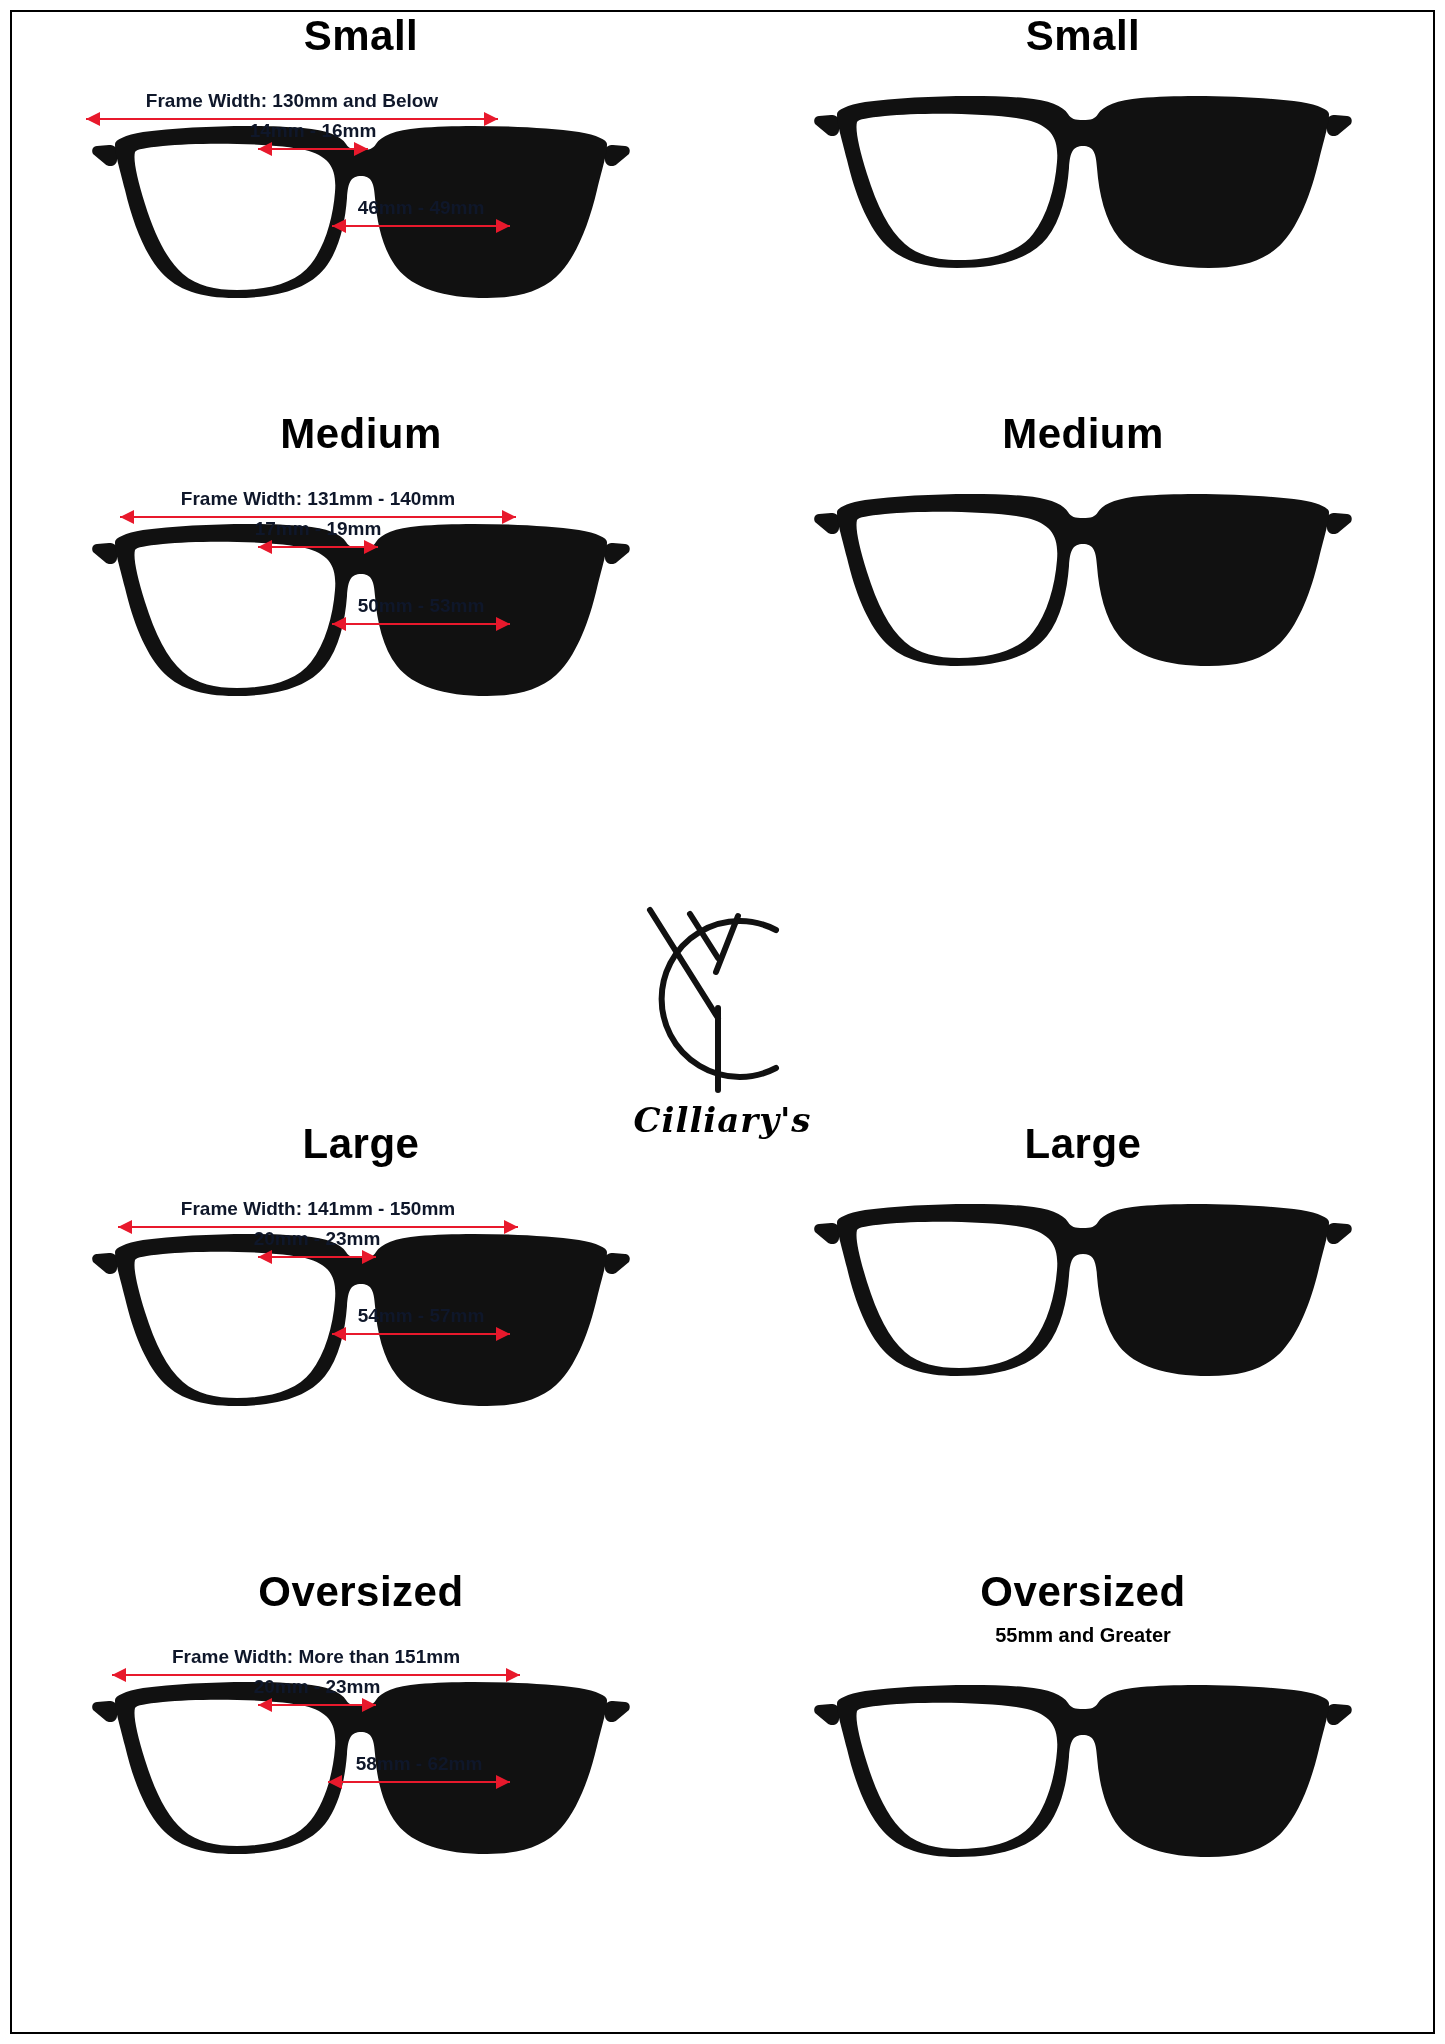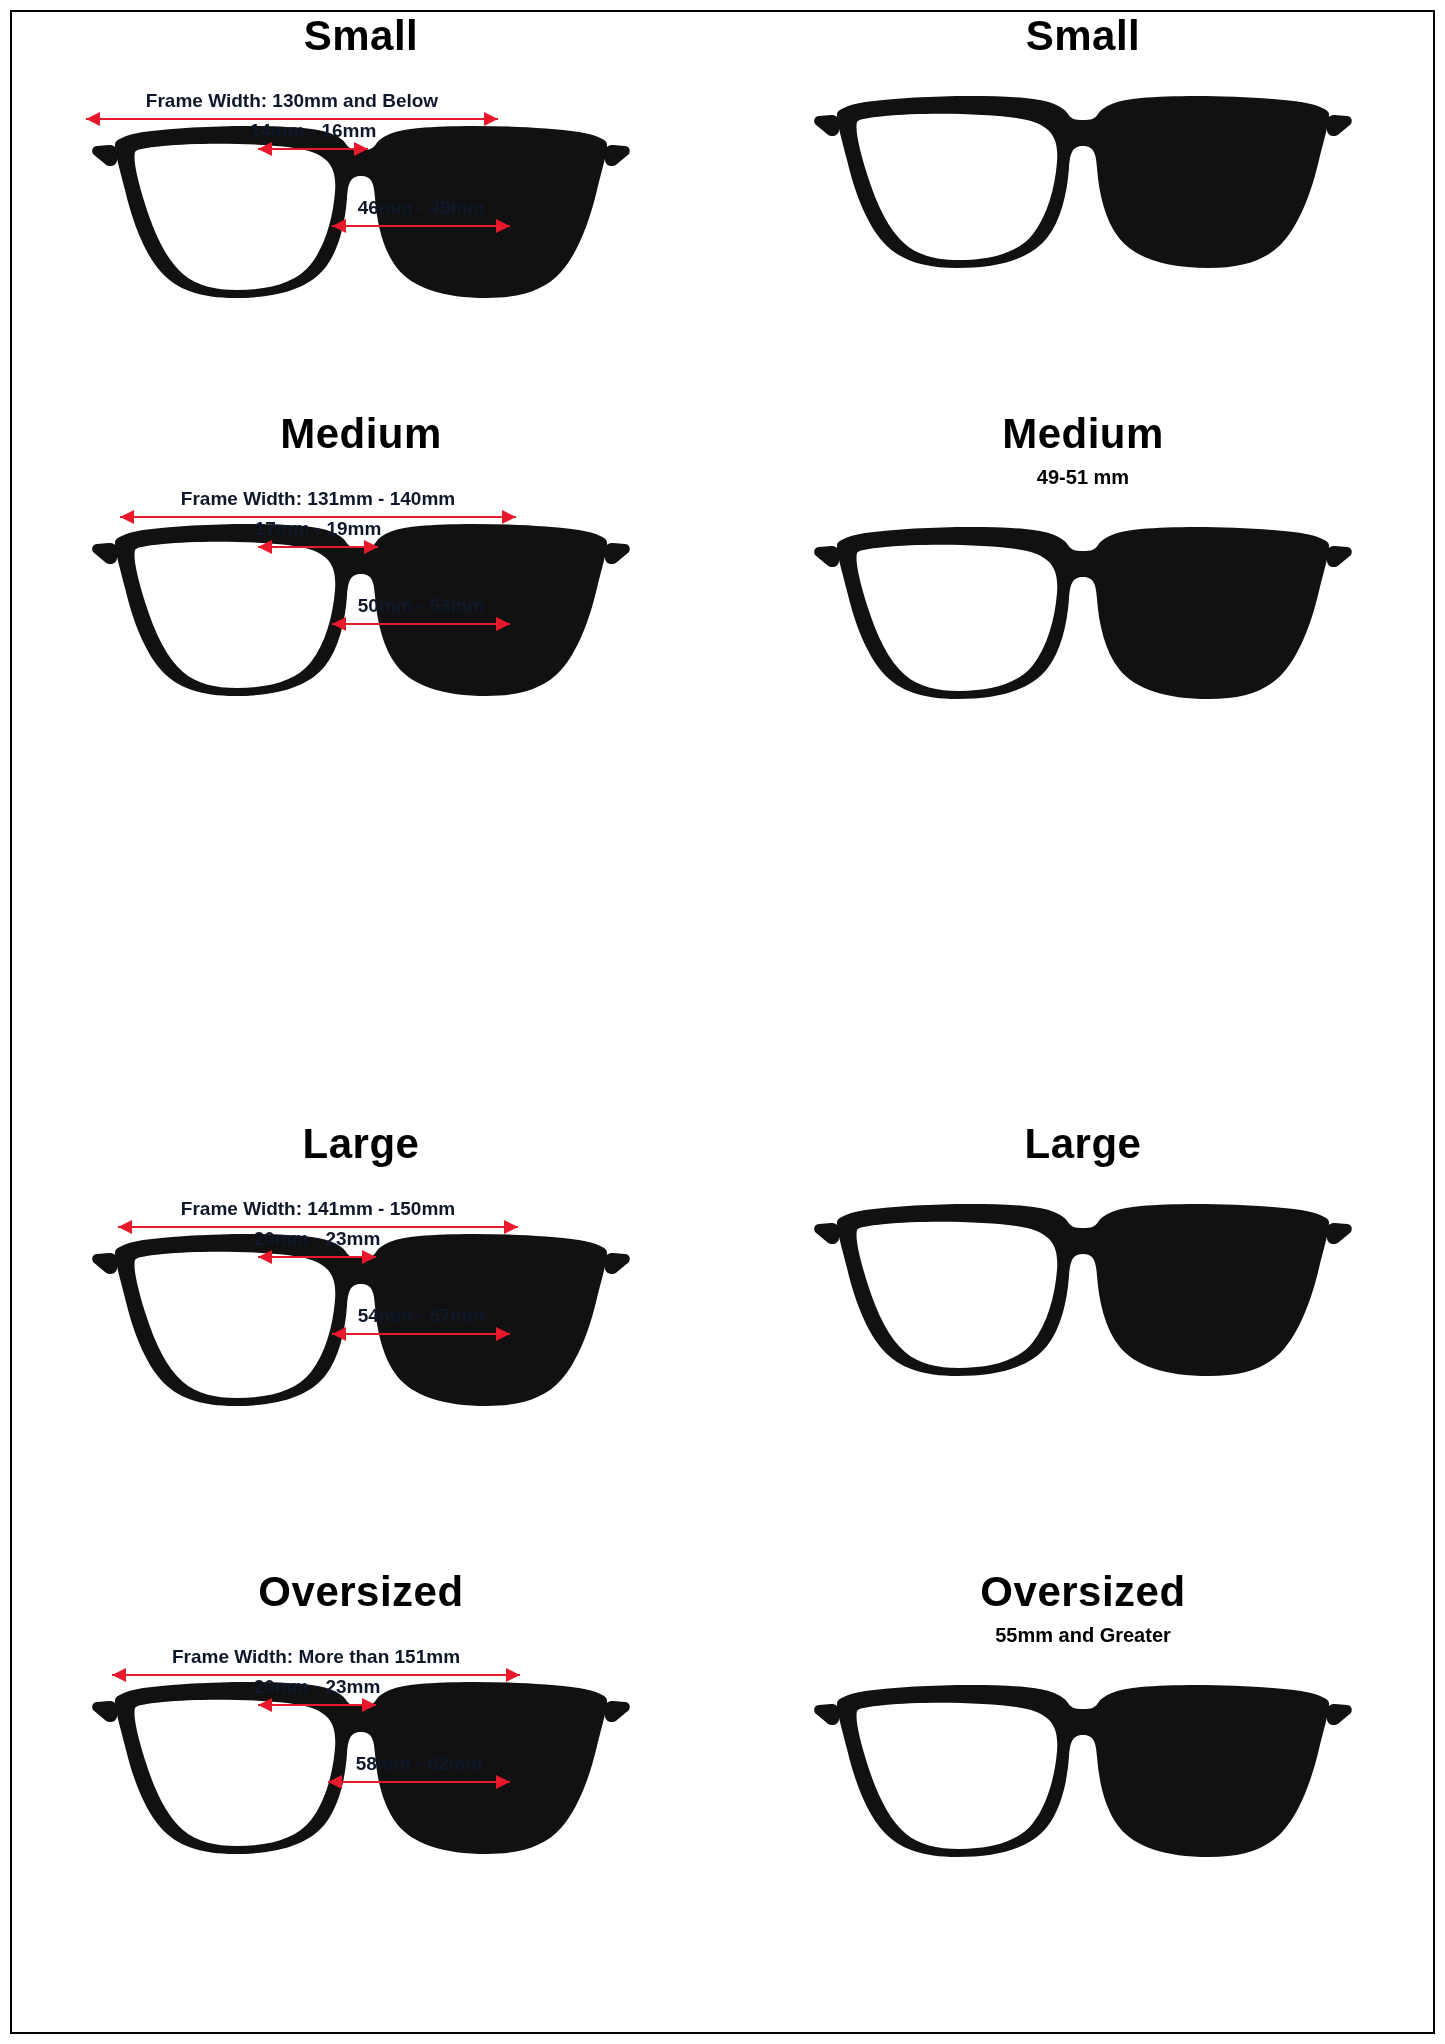--- a/index.html
+++ b/index.html
@@ -351,21 +351,20 @@
                      M496,50 C498,58 494,76 486,102 C476,134 464,158 448,172 C434,184 416,188 394,188
                      C360,188 334,180 320,162 C306,144 298,116 296,90 C294,66 302,54 326,48
                      C356,41 430,40 468,44 C486,46 494,47 496,50 Z"></path>
           </g>
         </svg>
       </div>
     </div>
 
     <div class="block" style="top: 412px;">
       <div class="block-title">Medium</div>
-      <div class="sub-label">49-51 mm</div>
       <div class="glasses-wrap" style="margin-top: 14px;">
         <svg class="glasses" width="540" height="200" viewBox="0 0 540 200">
           <g fill="#111">
             <path d="M6,44 C2,44 0,48 2,52 L14,62 C18,66 26,64 26,58 L26,48 C26,45 22,43 18,43 Z"></path>
             <path d="M534,44 C538,44 540,48 538,52 L526,62 C522,66 514,64 514,58 L514,48 C514,45 518,43 522,43 Z"></path>
             <path d="M24,42 C24,38 34,33 52,30 C96,24 168,22 212,26 C236,28 250,34 255,42
                      C258,47 262,48 270,48 C278,48 282,47 285,42
                      C290,34 304,28 328,26 C372,22 444,24 488,30 C506,33 516,38 516,42
                      C516,52 512,64 506,88 C498,122 486,152 470,170 C454,188 430,196 396,196
                      C352,196 322,186 306,166 C292,148 286,122 284,96 C283,80 280,74 270,74
@@ -427,13 +426,25 @@
                      C184,41 110,40 72,44 C54,46 46,47 44,50 Z
                      M496,50 C498,58 494,76 486,102 C476,134 464,158 448,172 C434,184 416,188 394,188
                      C360,188 334,180 320,162 C306,144 298,116 296,90 C294,66 302,54 326,48
                      C356,41 430,40 468,44 C486,46 494,47 496,50 Z"></path>
           </g>
         </svg>
       </div>
     </div>
   </div>
 
+  <div class="logo">
+    <svg width="250" height="200" viewBox="0 0 250 200">
+      <g fill="none" stroke="#111" stroke-width="6" stroke-linecap="round">
+        <path d="M178,30 A78,78 0 1 0 178,168"></path>
+        <path d="M52,10 L120,118"></path>
+        <path d="M140,16 L118,72"></path>
+        <path d="M120,108 L120,190"></path>
+        <path d="M92,14 L120,58"></path>
+      </g>
+    </svg>
+    <div class="logo-name">Cilliary's</div>
+  </div>
 </div>
 
 </body></html>

